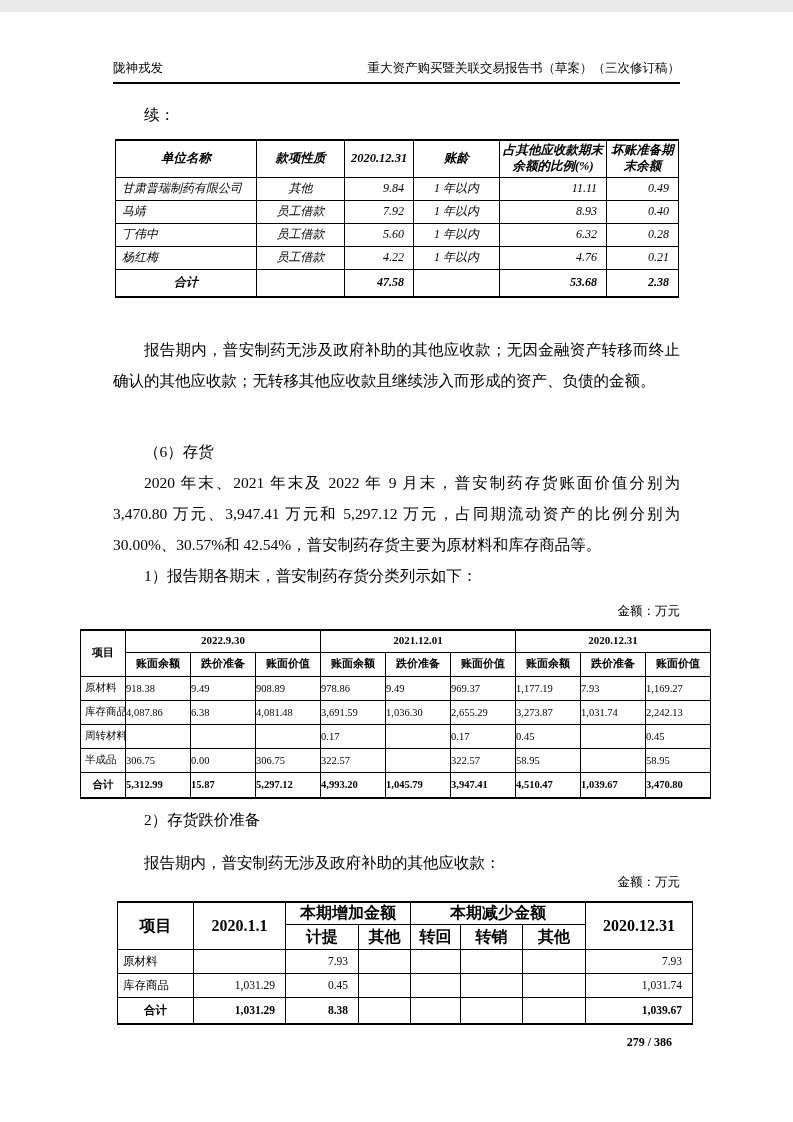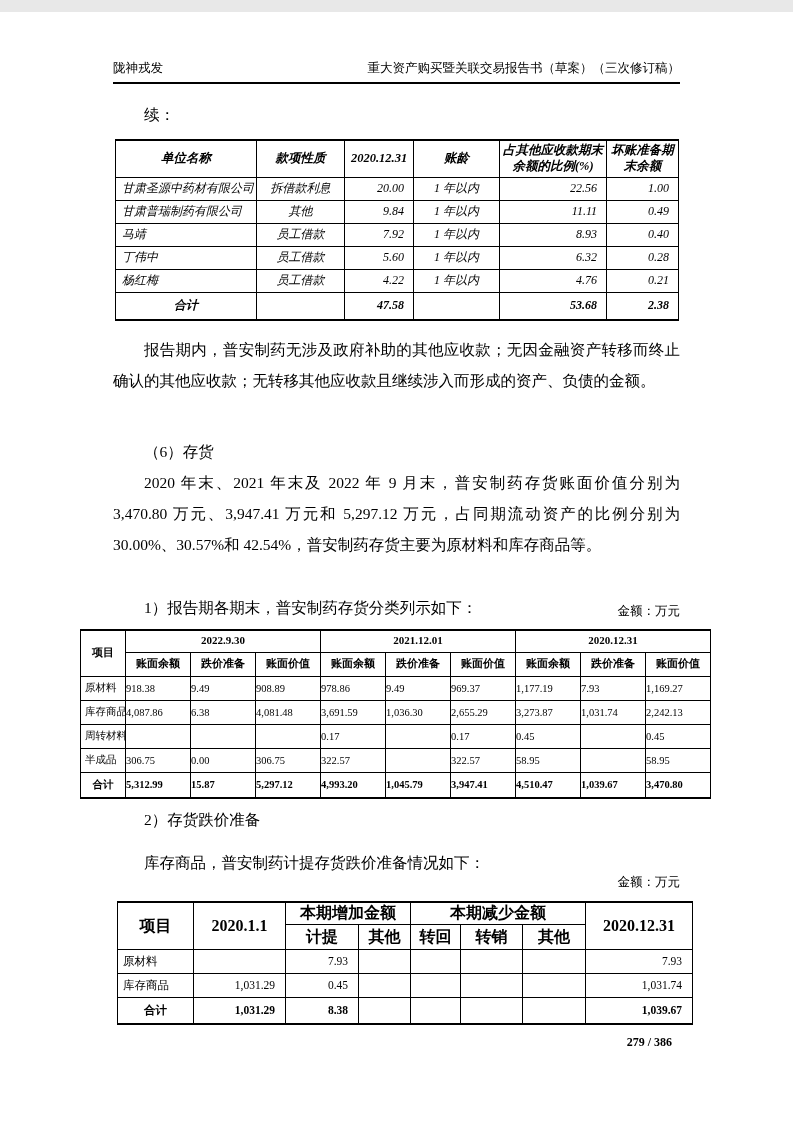--- a/index.html
+++ b/index.html
@@ -90,28 +90,20 @@
         <th>单位名称</th>
         <th>款项性质</th>
         <th>2020.12.31</th>
         <th>账龄</th>
         <th>占其他应收款期末余额的比例(%)</th>
         <th>坏账准备期末余额</th>
       </tr>
     </thead>
     <tbody>
         <tr>
-          <td>甘肃圣源中药材有限公司</td>
-          <td>拆借款利息</td>
-          <td>20.00</td>
-          <td>1 年以内</td>
-          <td>22.56</td>
-          <td>1.00</td>
-        </tr>
-        <tr>
           <td>甘肃普瑞制药有限公司</td>
           <td>其他</td>
           <td>9.84</td>
           <td>1 年以内</td>
           <td>11.11</td>
           <td>0.49</td>
         </tr>
         <tr>
           <td>马靖</td>
           <td>员工借款</td>
@@ -146,21 +138,21 @@
         </tr>
       </tbody>
   </table>
 
   <div class="para" style="top:322px">报告期内，普安制药无涉及政府补助的其他应收款；无因金融资产转移而终止确认的其他应收款；无转移其他应收款且继续涉入而形成的资产、负债的金额。</div>
 
   <div class="para" style="top:424px">（6）存货</div>
 
   <div class="para" style="top:455px">2020 年末、2021 年末及 2022 年 9 月末，普安制药存货账面价值分别为 3,470.80 万元、3,947.41 万元和 5,297.12 万元，占同期流动资产的比例分别为 30.00%、30.57%和 42.54%，普安制药存货主要为原材料和库存商品等。</div>
 
-  <div class="para" style="top:580px">1）报告期各期末，普安制药存货分类列示如下：</div>
+  <div class="para" style="top:548px">1）报告期各期末，普安制药存货分类列示如下：</div>
 
   <div class="unit-note" style="top:591px">金额：万元</div>
 
   <table class="t2">
     <colgroup>
       <col style="width:45px">
       <col style="width:65px">
         <col style="width:65px">
         <col style="width:65px">
       <col style="width:65px">
@@ -248,21 +240,21 @@
           <td>3,947.41</td>
           <td>4,510.47</td>
           <td>1,039.67</td>
           <td>3,470.80</td>
         </tr>
       </tbody>
   </table>
 
   <div class="para" style="top:792px">2）存货跌价准备</div>
 
-  <div class="para" style="top:835px">库存商品，普安制药计提存货跌价准备情况如下：</div>
+  <div class="para" style="top:835px">报告期内，普安制药无涉及政府补助的其他应收款：</div>
 
   <div class="unit-note" style="top:862px">金额：万元</div>
 
   <table class="t3">
     <colgroup>
       <col style="width:76px">
         <col style="width:92px">
         <col style="width:73px">
         <col style="width:52px">
       <col style="width:50px">

